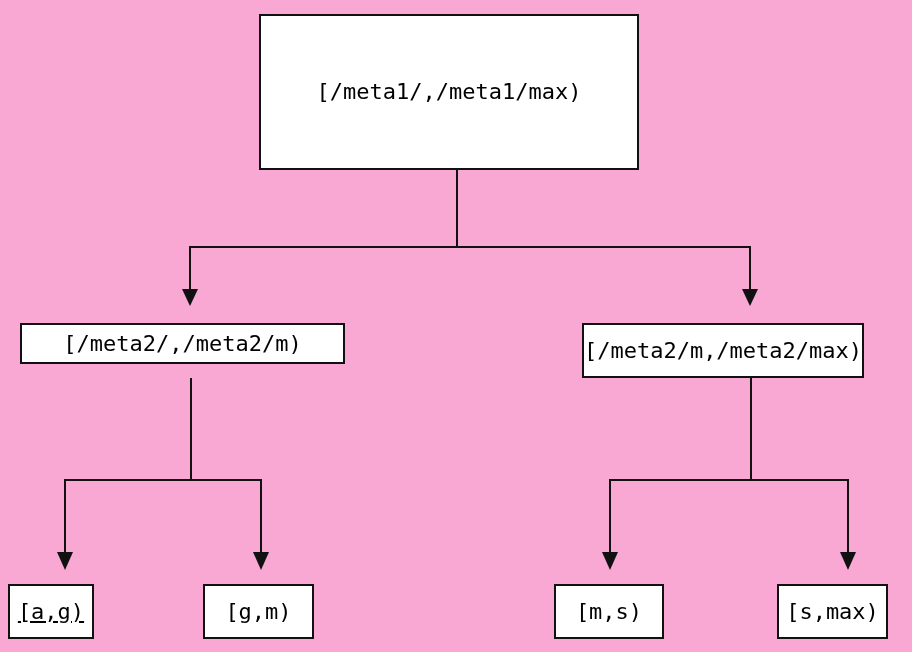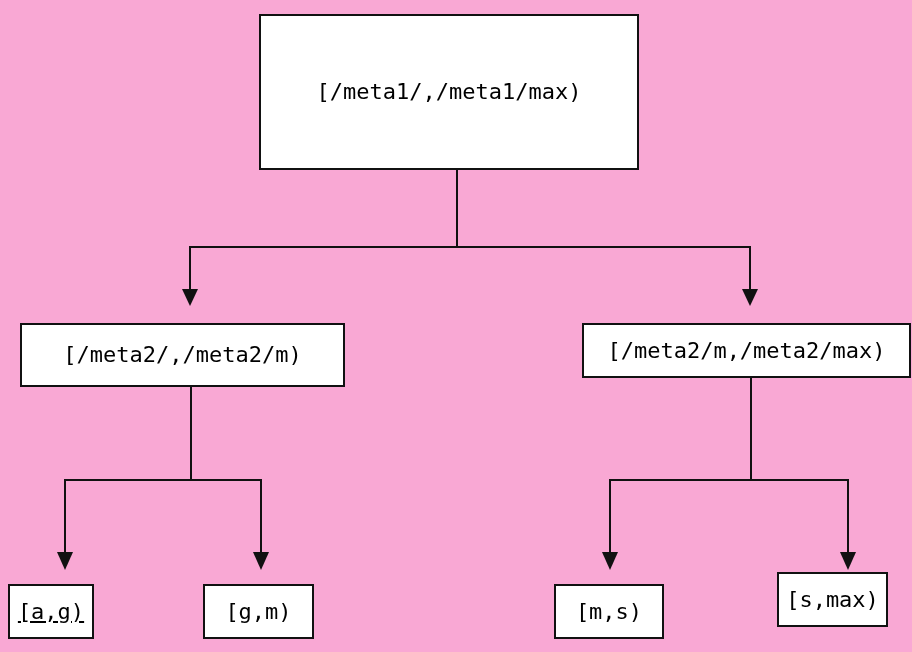--- a/index.html
+++ b/index.html
@@ -29,26 +29,26 @@
     background: #ffffff;
     display: flex;
     align-items: center;
     justify-content: center;
     font-size: 22px;
     line-height: 1;
     color: #000000;
     white-space: nowrap;
   }
   .node-root   { left: 259px; top: 14px;  width: 380px; height: 156px; }
-  .node-l      { left: 20px;  top: 323px; width: 325px; height: 64px; }
-  .node-r      { left: 582px; top: 323px; width: 329px; height: 55px; }
+  .node-l      { left: 20px;  top: 323px; width: 325px; height: 41px; }
+  .node-r      { left: 582px; top: 323px; width: 282px; height: 55px; }
   .node-ll     { left: 8px;   top: 584px; width: 86px;  height: 55px; text-decoration: underline; }
   .node-lr     { left: 203px; top: 584px; width: 111px;  height: 55px; }
   .node-rl     { left: 554px; top: 584px; width: 110px;  height: 55px; }
-  .node-rr     { left: 777px; top: 572px; width: 111px; height: 55px; }
+  .node-rr     { left: 777px; top: 584px; width: 111px; height: 55px; }
   .edge-line { stroke: #111111; stroke-width: 2; fill: none; }
   .arrow-head { fill: #111111; stroke: none; }
 </style>
 </head>
 <body>
 
 <div class="canvas">
 
   <svg class="edges" viewBox="0 0 912 652" xmlns="http://www.w3.org/2000/svg">
 

